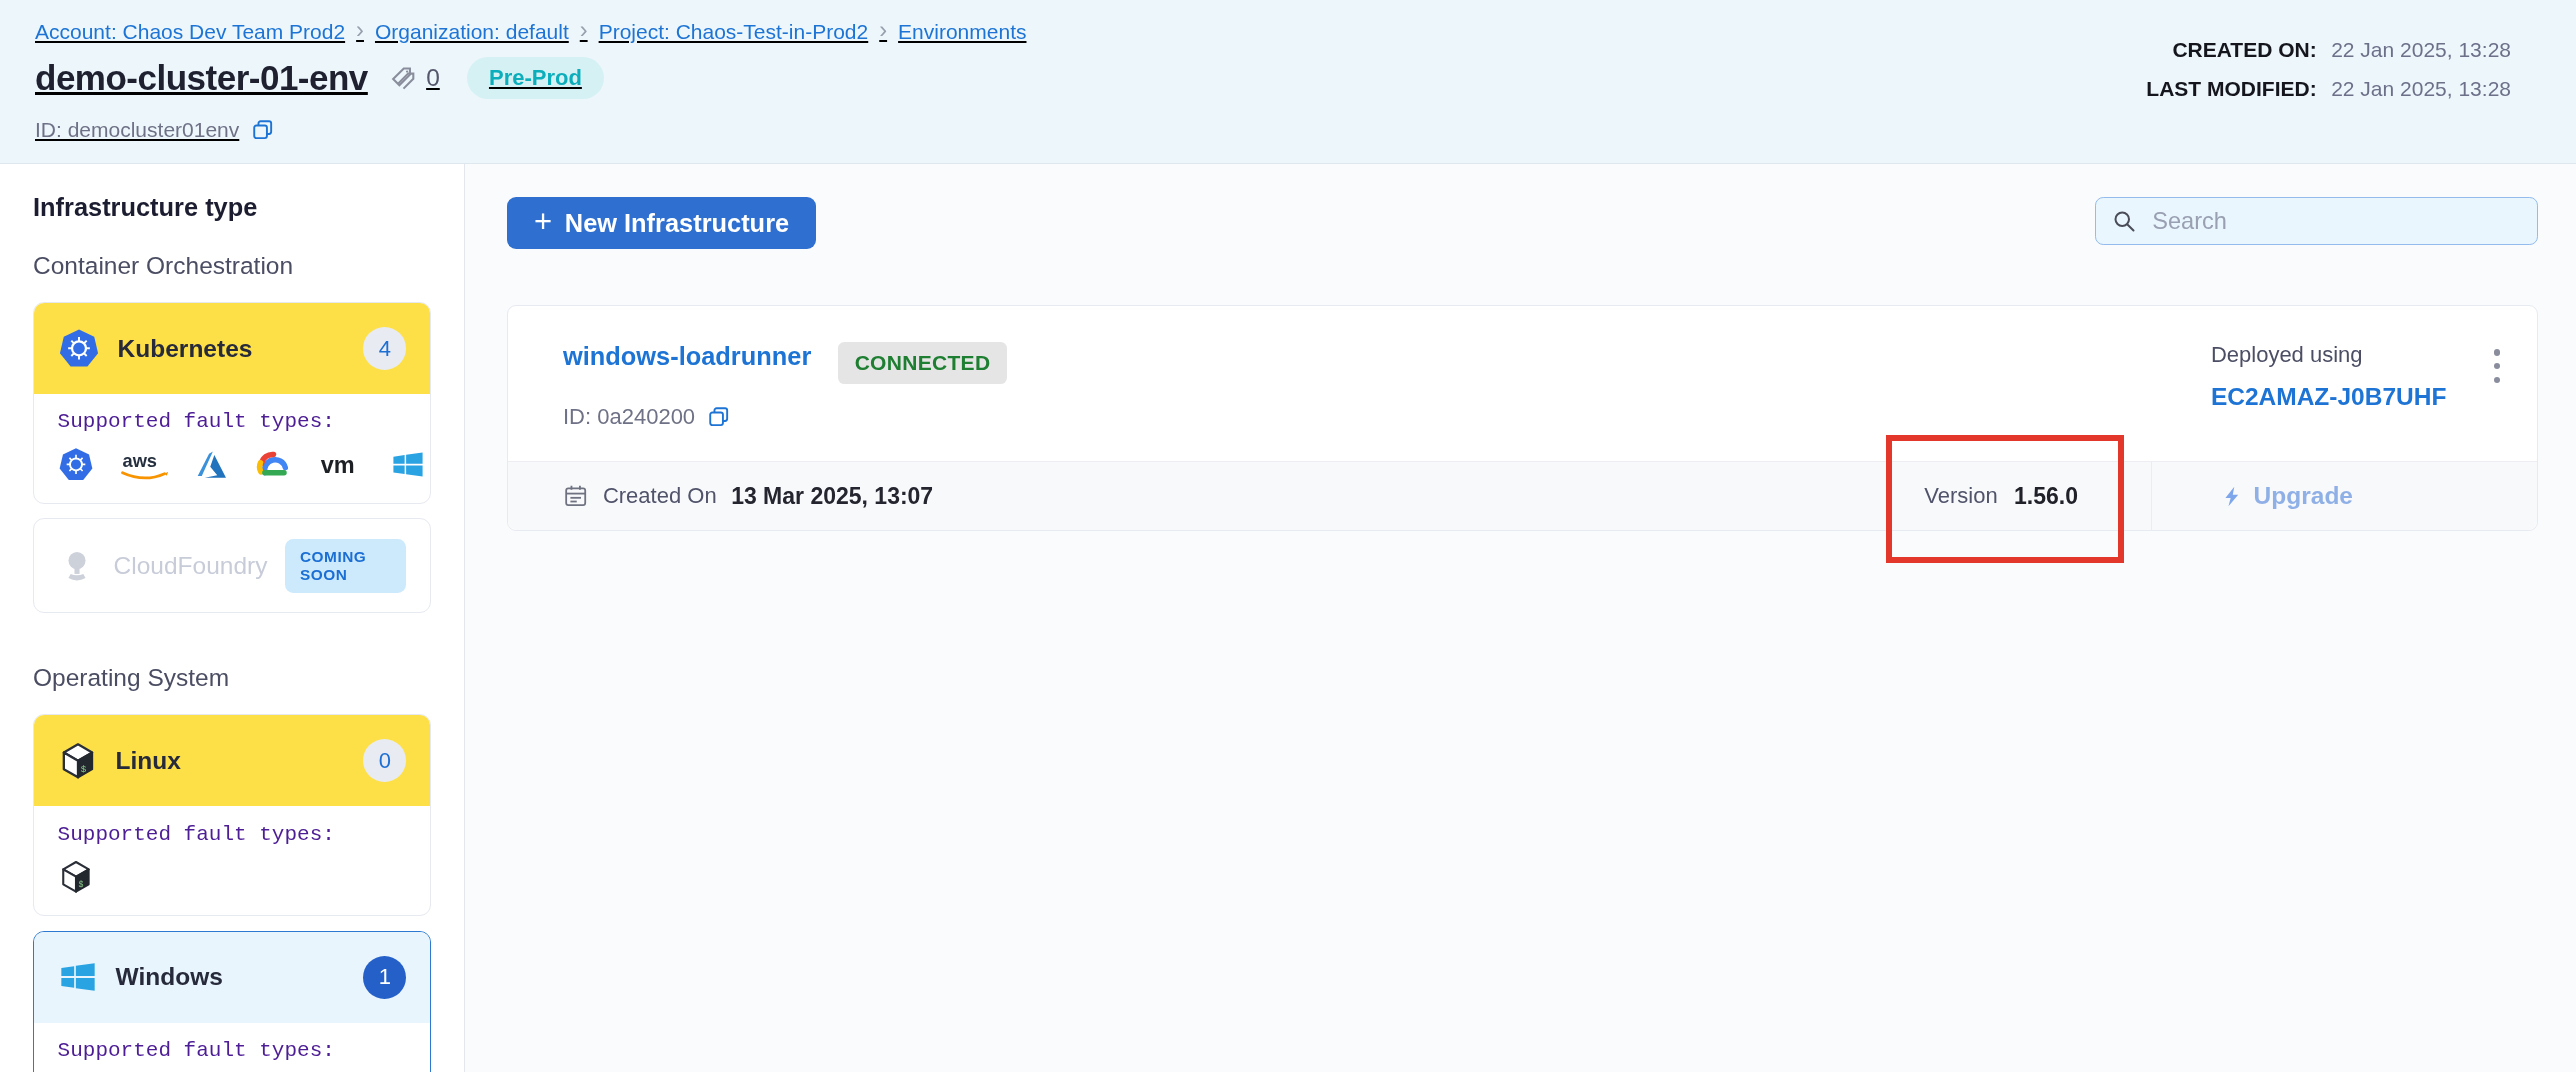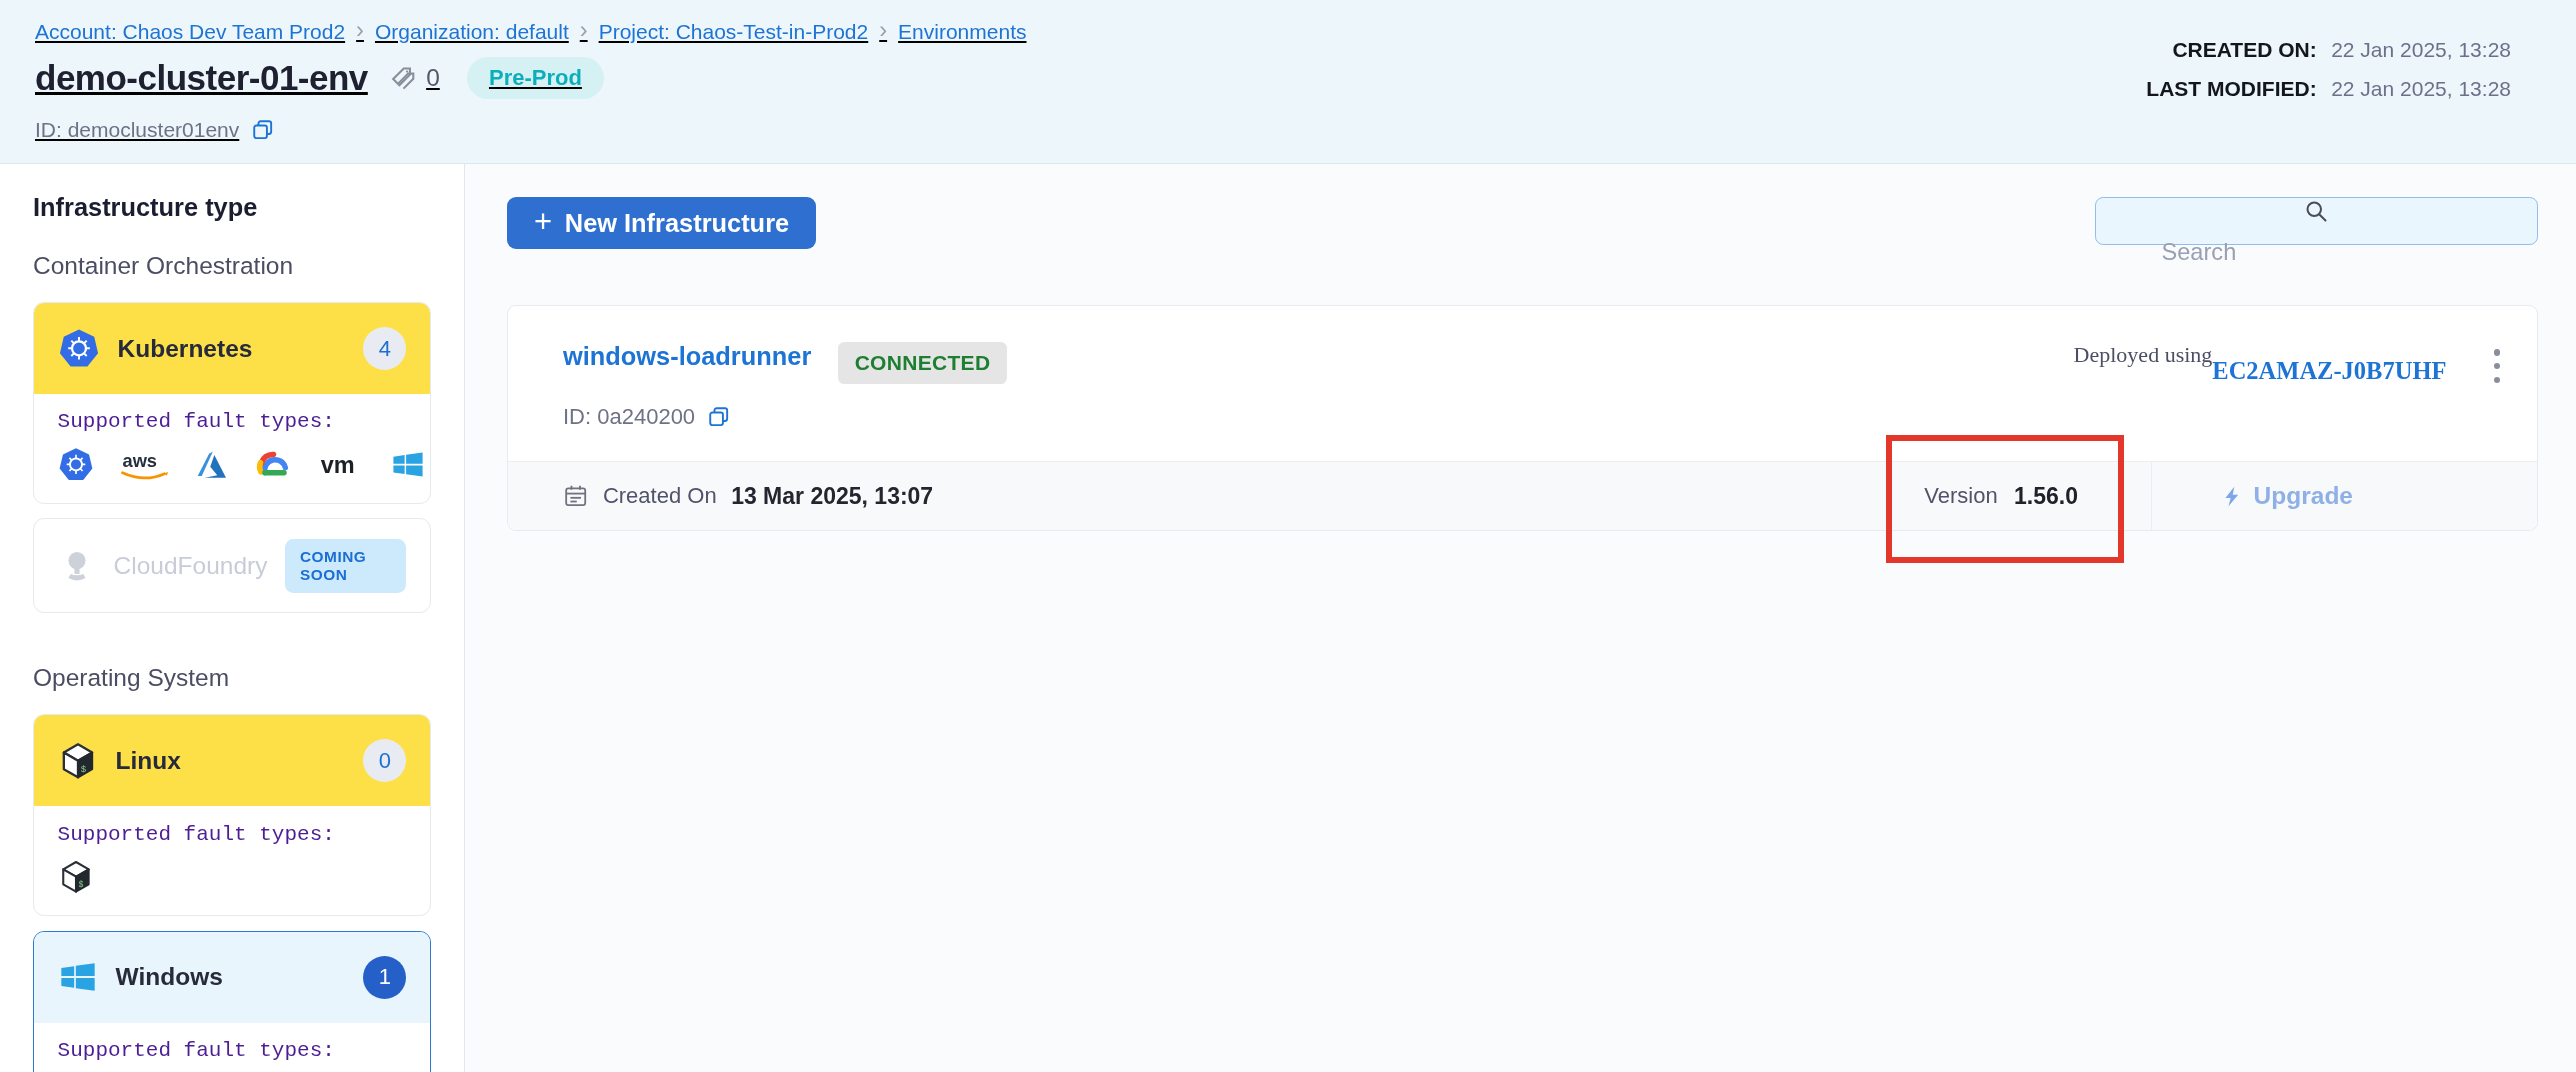--- a/index.html
+++ b/index.html
@@ -43,32 +43,32 @@
   .badge-soon{margin-left:auto;background:#cdeafc;color:#1b6ed3;font-size:15.4px;font-weight:700;letter-spacing:0.5px;padding:9px 14.5px;border-radius:8.2px;}
   .os-gap{margin-top:51px;}
   .type-card.selected{border:1.8px solid #2d79d2;margin-bottom:0;}
   .type-card.selected .type-head{background:#e8f5fd;}
   .count-badge.active{background:#2460c8;color:#fff;}
 
   
   .toolbar{display:flex;align-items:flex-start;justify-content:space-between;}
   .btn-new{display:flex;align-items:center;gap:12.7px;background:#2e6fd0;color:#fff;border:none;border-radius:9px;height:52px;padding:0 27px;font-size:25.4px;font-weight:700;cursor:pointer;font-family:inherit;}
   .plus-glyph{font-size:31px;font-weight:400;line-height:1;margin-top:-2.7px;}
-  .search-box{display:flex;align-items:center;gap:12.7px;width:443px;height:48px;box-sizing:border-box;background:#e9f6fe;border:1.8px solid #93bbec;border-radius:8.2px;padding:0 14.5px;flex-direction:column;}
+  .search-box{display:flex;align-items:center;gap:12.7px;width:443px;height:48px;box-sizing:border-box;background:#e9f6fe;border:1.8px solid #93bbec;border-radius:8.2px;padding:0 14.5px;}
   .search-box input{flex:1;border:none;outline:none;background:transparent;font-size:23.6px;color:#3c3f4e;font-family:inherit;}
   .search-box input::placeholder{color:#99a0b2;}
 
   .infra-card{margin-top:56px;background:#fff;border:0.9px solid #e7eaf0;border-radius:9px;}
   .infra-top{display:flex;justify-content:space-between;padding:36px 33px 31px 55px;}
   .infra-name-row{display:flex;gap:27px;}
   .infra-name{font-size:25.4px;font-weight:700;color:#1d74d4;text-decoration:none;cursor:pointer;}
   .badge-connected{background:#e5e5e5;color:#1e7e31;font-size:21px;font-weight:700;padding:9px 16.4px;border-radius:6.4px;letter-spacing:0.3px;}
   .infra-id-row{display:flex;align-items:center;gap:11px;margin-top:20px;font-size:22px;color:#6f7286;}
   .infra-right{display:flex;align-items:flex-start;}
-  .deploy-col{display:flex;font-family:Liberation Serif, serif;}
+  .deploy-col{display:flex;flex-direction:column;}
   .deploy-label{font-size:22px;color:#4c4e64;}
   .deploy-value{font-size:24.5px;font-weight:700;color:#1d74d4;margin-top:14.5px;text-decoration:none;cursor:pointer;}
   .kebab{margin-left:44px;margin-top:3.6px;cursor:pointer;display:flex;flex-direction:column;gap:7.3px;align-items:center;padding:3.6px;}
   .kebab span{width:6.4px;height:6.4px;border-radius:50%;background:#8a8d9c;}
 
   .infra-footer{display:flex;align-items:center;height:68px;background:#f8f9fb;border-top:0.9px solid #ededf2;border-radius:0 0 9px 9px;}
   .created-cell{display:flex;align-items:center;gap:14.5px;padding-left:55px;}
   .created-label{font-size:22px;color:#50536a;}
   .created-value{font-size:23px;font-weight:600;color:#24252e;}
   .footer-spacer{flex:1;}

